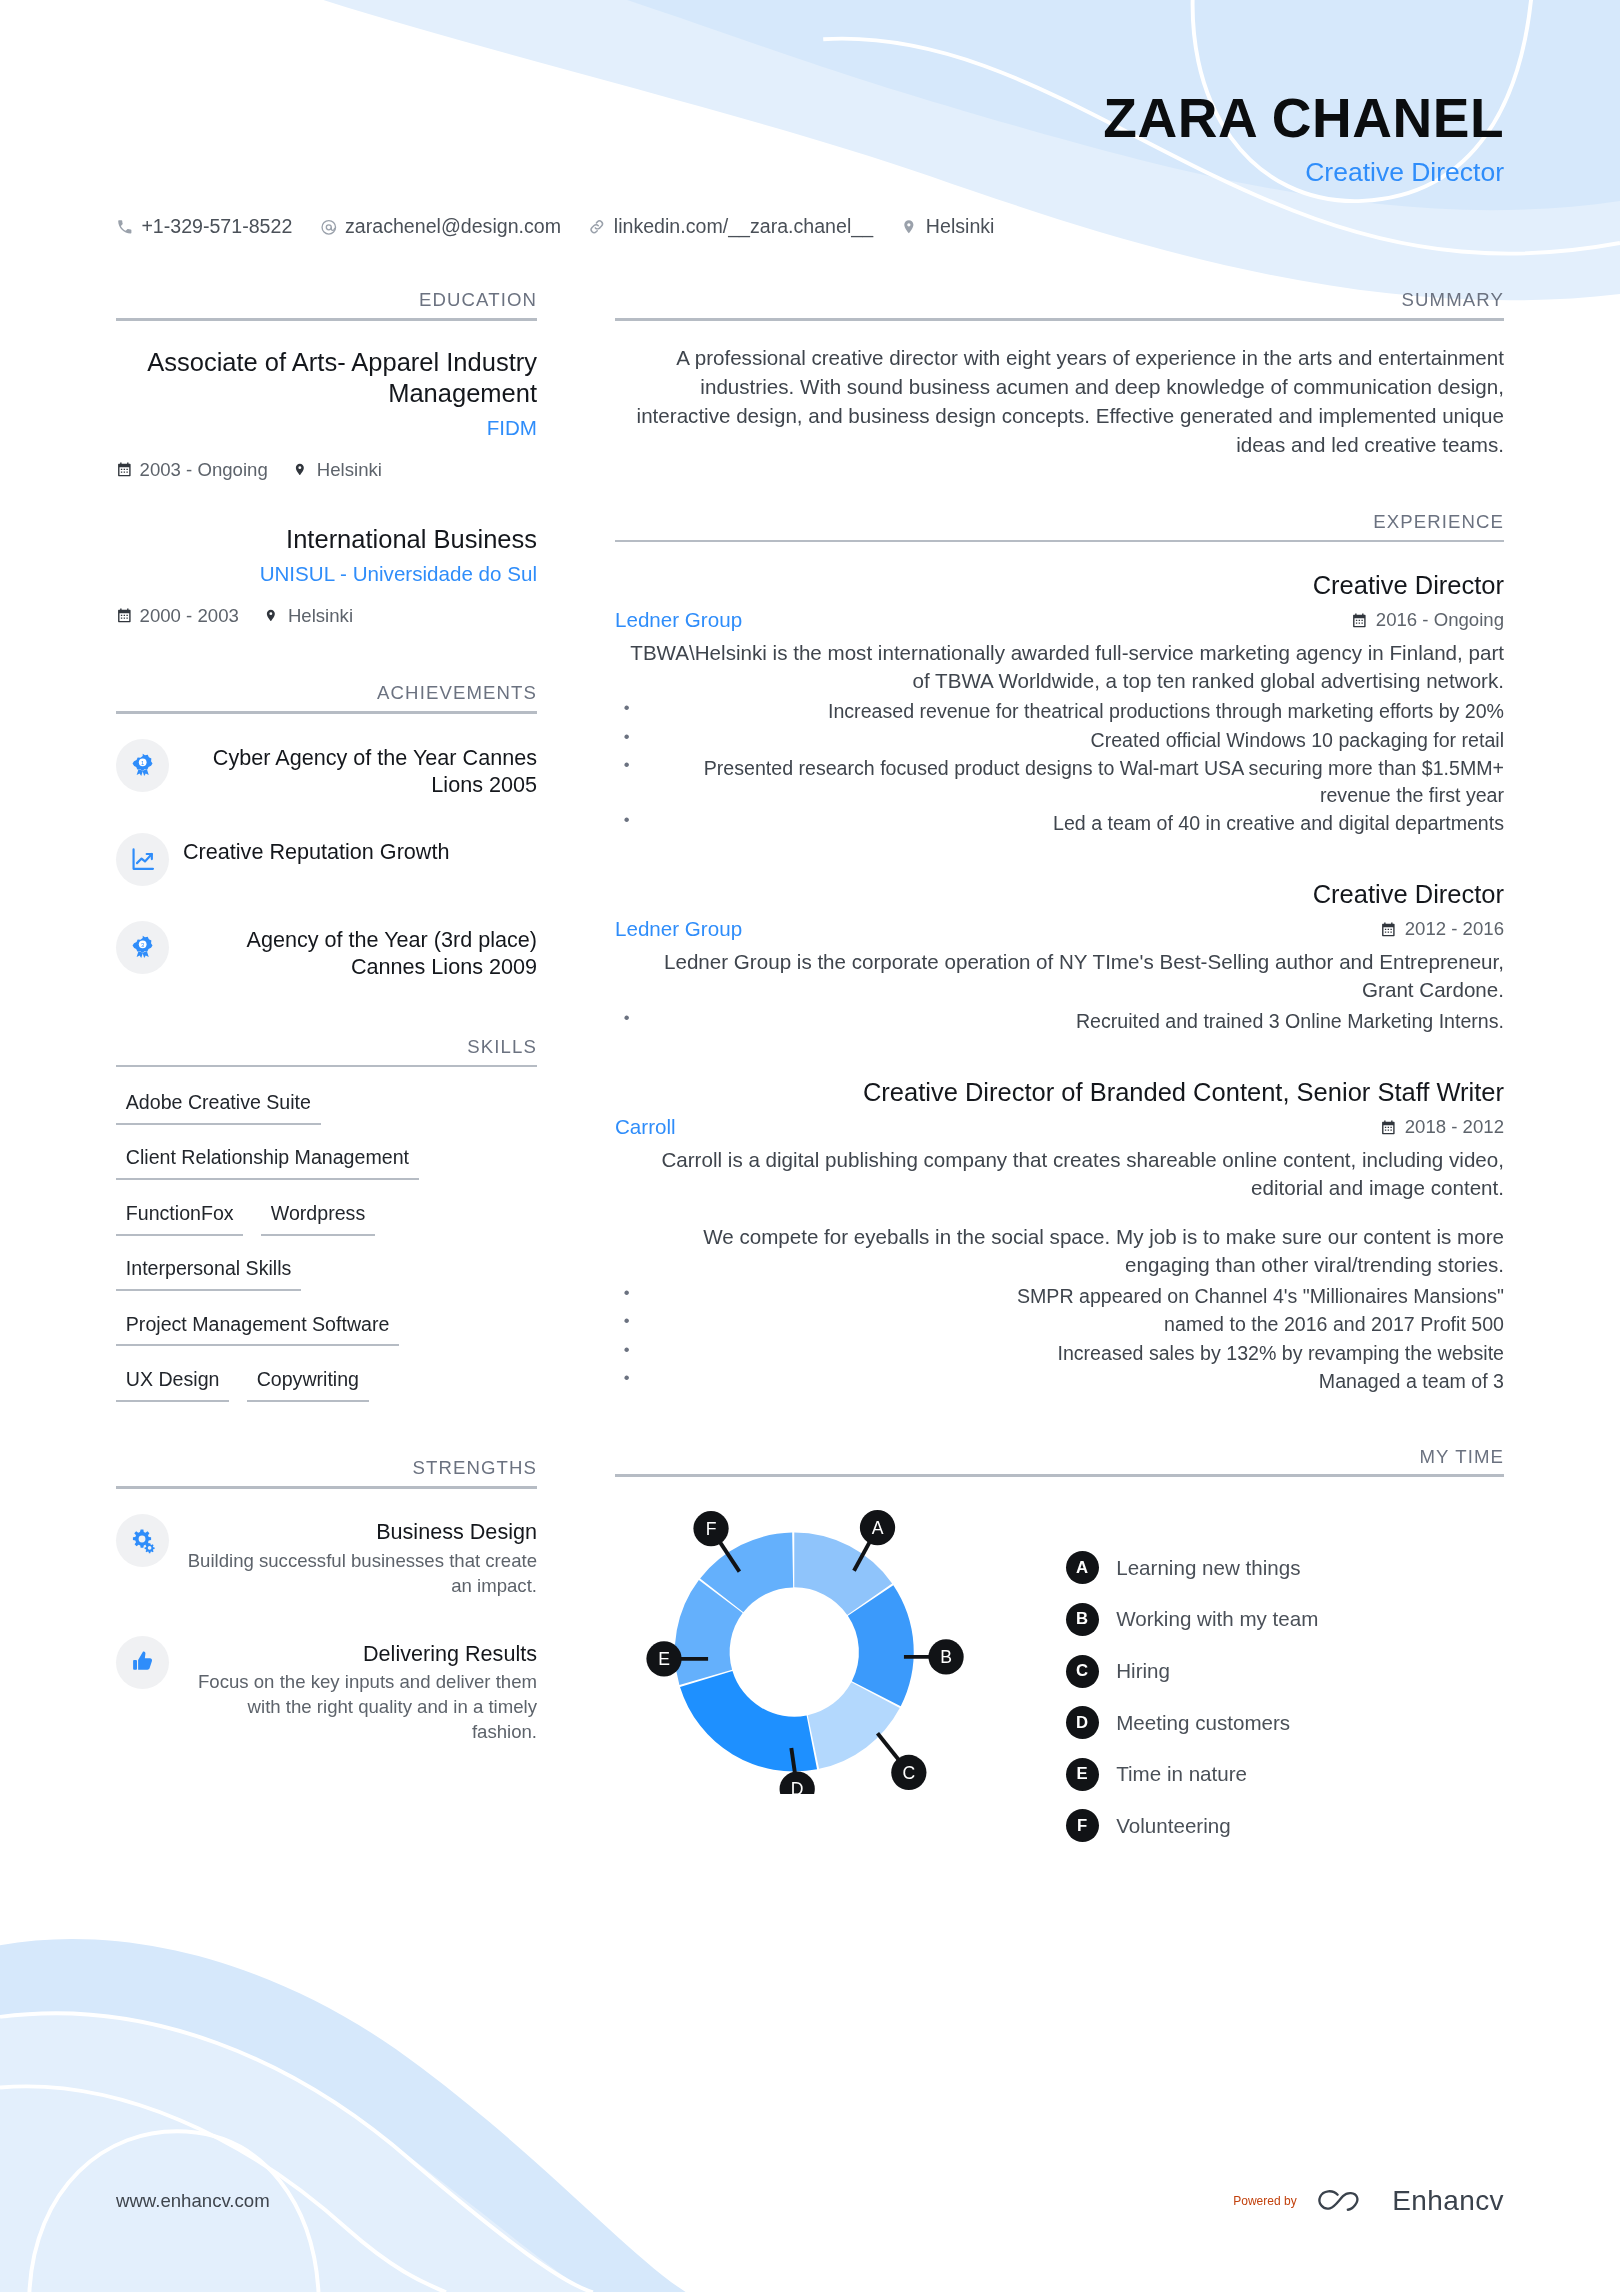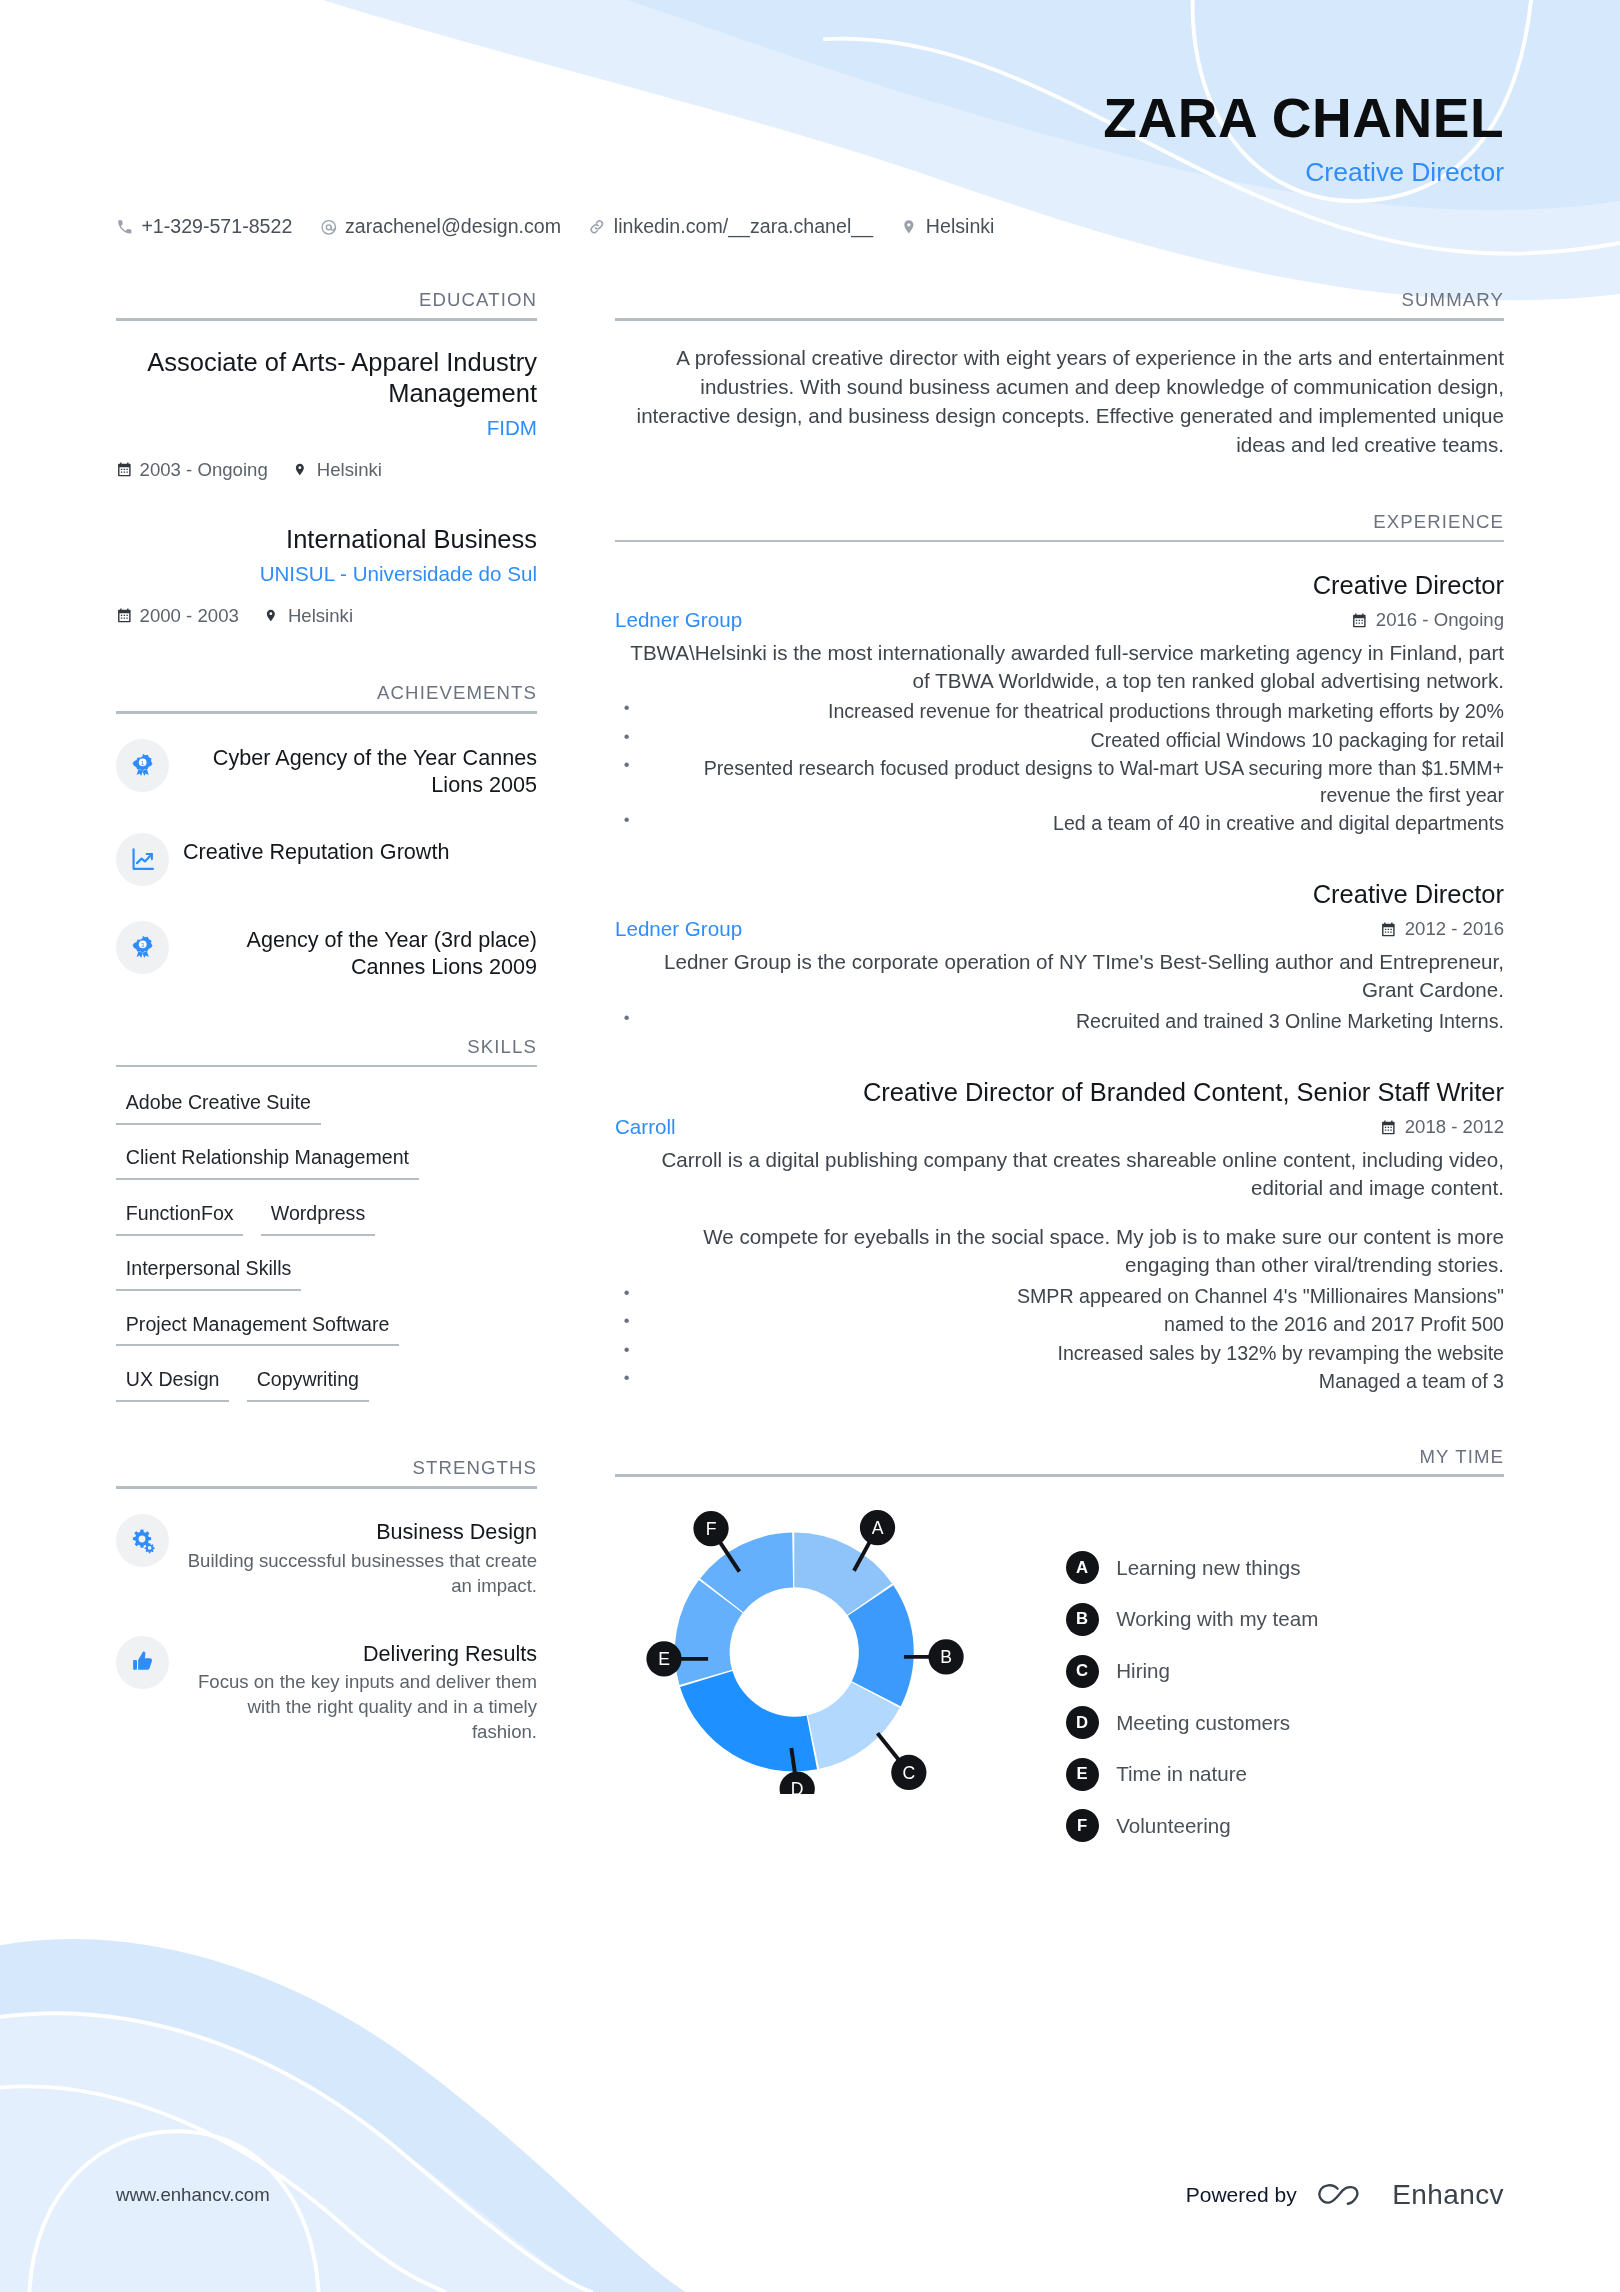--- a/index.html
+++ b/index.html
@@ -97,26 +97,26 @@
   .legend-row { display:flex; align-items:center; gap:17.6px; margin-bottom:18.6px; }
   .legend-badge {
     width:33px; height:33px; flex:0 0 33px; border-radius:50%;
     background:#111316; color:#fff; font-size:16.7px; font-weight:700;
     display:flex; align-items:center; justify-content:center;
   }
   .legend-label { font-size:20.6px; color:#4a5058; }
 
   
   .footer {
-    position:absolute; left:116px; right:116px; bottom:82px;
+    position:absolute; left:116px; right:116px; bottom:76px;
     display:flex; align-items:center; justify-content:space-between; z-index:3;margin-top:39px;
   }
   .footer-url { font-size:18.6px; color:#3f454d; }
   .footer-brand { display:flex; align-items:center; gap:17.6px; }
-  .footer-powered { font-size:21px; color:#0f172a; }
+  .footer-powered { font-size:12px; color:#c2410c; }
   .footer-logo { display:flex; align-items:center; gap:23px; color:#3a424c; }
   .footer-logoname { font-size:28px; letter-spacing:0.4px; color:#3a424c; }
 </style>
 </head>
 <body>
 
 <svg class="bg-deco" viewBox="0 0 1653 2339" preserveAspectRatio="none">
 
   <path d="M330,0 H1653 V300 C1400,330 1150,250 950,180 C760,115 520,60 330,0 Z" fill="#e3effc"></path>
   <path d="M640,0 H1653 V205 C1420,240 1180,170 1000,118 C840,72 760,40 640,0 Z" fill="#d6e8fb"></path>

